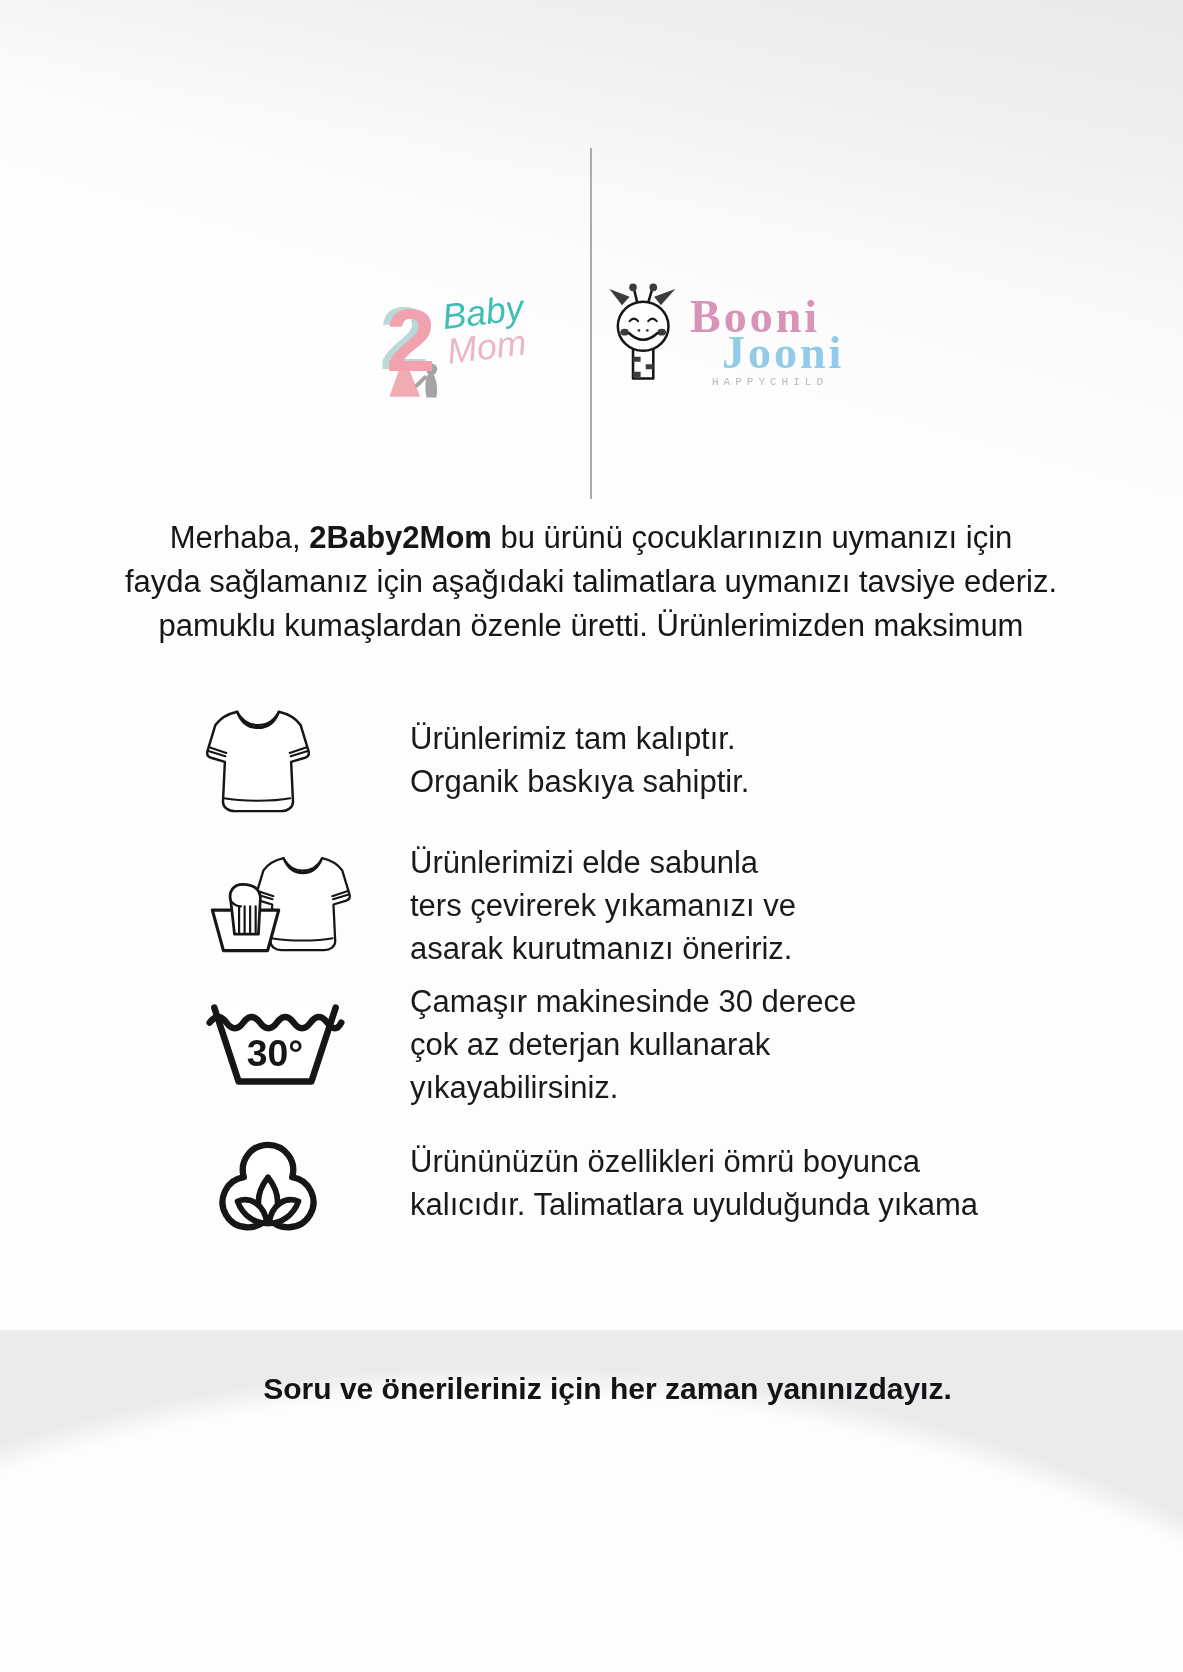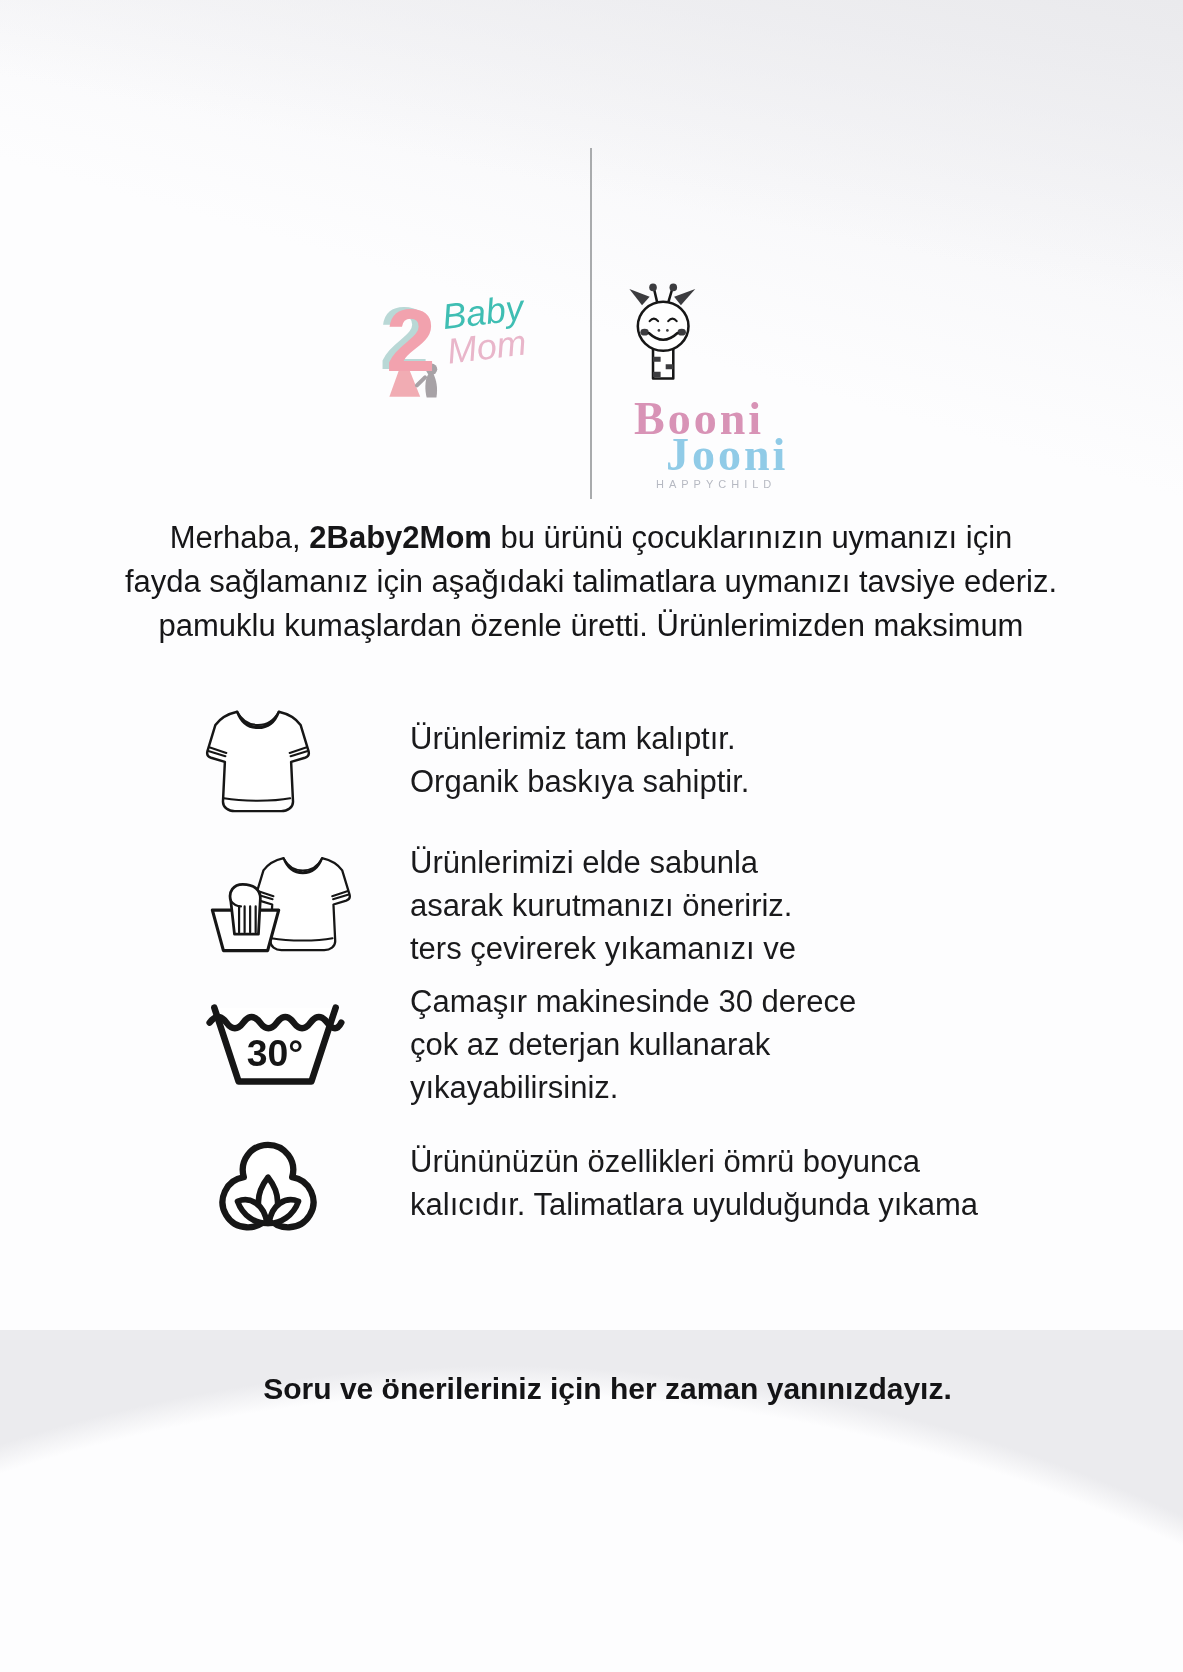--- a/index.html
+++ b/index.html
@@ -18,25 +18,25 @@
       linear-gradient(196deg, #f1f1f4 0px, rgba(241,241,244,0) 480px);
   }
   .bg-bottom {
     position:absolute; left:0; right:0; top:1330px; bottom:0; pointer-events:none;
     background: radial-gradient(circle at 500px 1670px, rgba(236,236,239,0) 1606px, #ebebee 1634px);
   }
 
   
   .brand-left { position:absolute; left:378px; top:278px; }
   .brand-divider { position:absolute; left:590px; top:148px; width:2px; height:351px; background:#a9abad; }
-  .brand-right { position:absolute; left:626px; top:282px; display:flex;flex-direction:column; }
+  .brand-right { position:absolute; left:606px; top:282px; display:flex; }
   .brand-right-text { padding-top:18px; padding-left:8px; font-family:"Liberation Serif", serif; font-weight:bold; }
   .booni { font-size:46px; line-height:34px; letter-spacing:3px; color:#d893b6; }
   .jooni { font-size:46px; line-height:37px; letter-spacing:3px; color:#90cbe7; margin-left:32px; }
-  .tagline { font-family:Liberation Sans, sans-serif; font-size:11px; font-weight:normal;
+  .tagline { font-family:Liberation Mono, monospace; font-size:11px; font-weight:normal;
              letter-spacing:5px; color:#b6b9c2; margin-top:5px; margin-left:22px; }
 
   
   .intro {
     position:absolute; top:516px; left:41px; width:1100px;
     text-align:center; font-size:31px; line-height:44px; color:#161618;
   }
   .intro b { font-weight:bold; }
 
   
@@ -149,22 +149,22 @@
             <path class="ink" stroke-width="2.2" d="M20,99.5 C40,103 72,103 90,99.5"></path>
           </g>
           <path class="ink-fill" stroke-width="3.4" d="M8,66 L80,66 L68,110 L20,110 Z"></path>
           <path class="ink-fill" stroke-width="3" d="M28,56 C25,46 31,38 41,38 C53,38 61,44 60,55 L58,92 L32,92 Z"></path>
           <path class="ink" stroke-width="2.4" d="M37,62 L37,90 M43,62 L43,90 M49,62 L49,90 M55,62 L55,90"></path>
           <path class="ink" stroke-width="2.4" d="M28,56 C31,60 35,62 39,62"></path>
         </svg>
       </div>
       <div class="text-cell">
         <div class="iline">Ürünlerimizi elde sabunla</div>
+        <div class="iline">ters çevirerek yıkamanızı ve</div>
         <div class="iline">asarak kurutmanızı öneririz.</div>
-        <div class="iline">ters çevirerek yıkamanızı ve</div>
       </div>
     </div>
 
     <div class="row">
       <div class="icon-cell">
         <svg width="140" height="86" viewBox="0 0 150 92">
           <path d="M10,6 L36,85 L114,85 L140,6" fill="#ffffff" stroke="#161616" stroke-width="7" stroke-linejoin="round" stroke-linecap="round"></path>
           <path class="ink" stroke-width="7" d="M5,22 Q14,10 23,22 T41,22 T59,22 T77,22 T95,22 T113,22 T131,22 T146,22"></path>
           <text x="75" y="68" text-anchor="middle" font-size="40" font-weight="bold" fill="#161616">30°</text>
         </svg>

